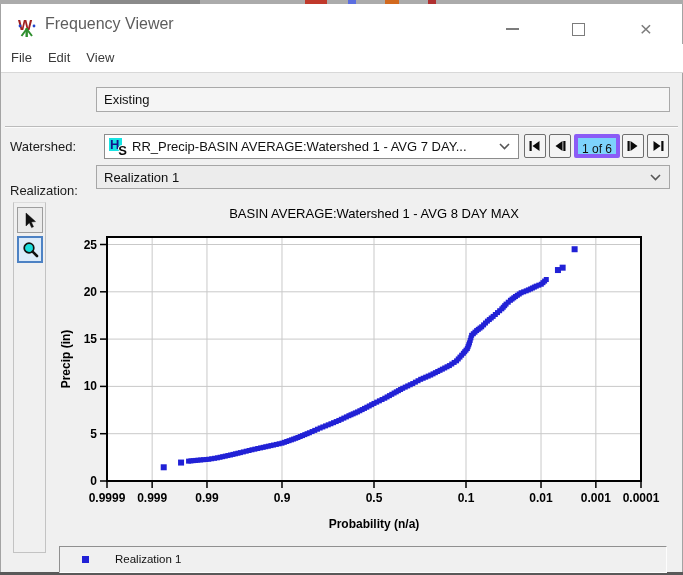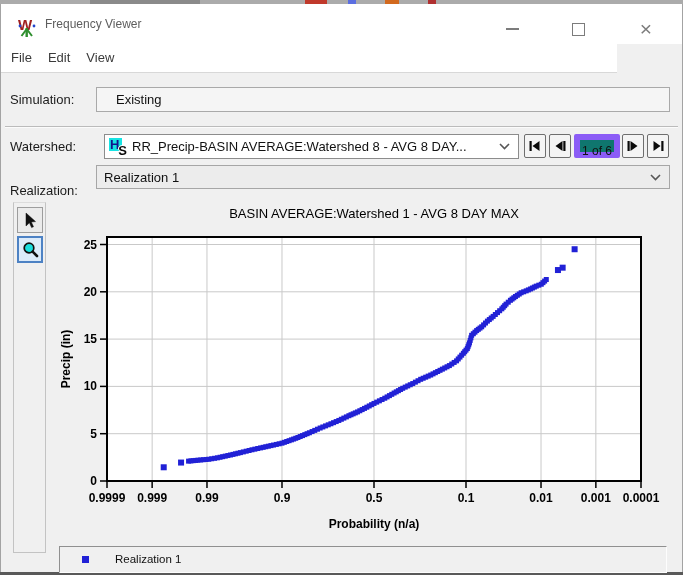--- a/index.html
+++ b/index.html
@@ -12,54 +12,54 @@
   .artifact{top:0;left:0;width:683px;height:4px;background:#ababab;}
   .speck{position:absolute;top:0;height:4px;}
 
   
   .win-border-l{top:4px;left:0;width:1px;height:571px;background:#a3a3a3;}
   .win-border-r{top:4px;left:682px;width:1px;height:571px;background:#a3a3a3;}
   .win-border-b{top:572px;left:0;width:683px;height:3px;background:#595959;}
 
   .titlebar{top:4px;left:1px;width:681px;height:40px;background:#ffffff;}
   .app-icon{left:15px;top:13px;width:22px;height:22px;}
-  .title-text{left:44px;top:0;height:40px;line-height:40px;font-size:12px;color:#5d5d5d;}
+  .title-text{left:44px;top:0;height:40px;line-height:40px;font-size:16px;color:#5d5d5d;}
   .win-btn{top:12px;width:40px;height:26px;display:flex;align-items:center;justify-content:center;cursor:default;}
   .btn-min{left:491px;}
   .btn-min .dash{width:13px;height:2px;background:#7c7c7c;}
   .btn-max{left:557px;}
   .btn-max .square{width:13px;height:13px;border:1.5px solid #7c7c7c;background:transparent;}
   .btn-close{left:625px;font-size:21px;color:#7c7c7c;font-weight:400;line-height:20px;}
 
-  .menubar{top:44px;left:1px;width:616px;height:29px;background:#ffffff;border-bottom:1px solid #d8d8d8;padding-left:25px;}
+  .menubar{top:44px;left:1px;width:683px;height:29px;background:#ffffff;border-bottom:1px solid #d8d8d8;padding-left:25px;}
   .menu-item{display:inline-block;height:28px;line-height:28px;padding:0 8px;font-size:13px;color:#3a3a3a;}
   .menubar .wrap{position:absolute;left:2px;top:0;}
 
   
   .label{font-size:13px;color:#1b1b1b;height:25px;line-height:25px;}
   .sim-field{left:96px;top:87px;width:574px;height:25px;background:#f5f5f5;border:1px solid #a9a9a9;
-             font-size:13px;color:#111;line-height:23px;padding-left:19px;}
+             font-size:13px;color:#111;line-height:23px;padding-left:7px;}
   .separator{top:126px;left:5px;width:673px;height:2px;border-top:1px solid #bbbbbb;border-bottom:1px solid #fbfbfb;}
 
   .combo{background:#fff;border:1px solid #8c8c8c;display:flex;align-items:center;}
   .combo .text{flex:1;font-size:13px;color:#111;white-space:nowrap;overflow:hidden;}
   .combo .chev{width:11px;margin-right:8px;flex:none;}
   .var-combo{left:104px;top:134px;width:415px;height:25px;}
   .real-combo{left:96px;top:165px;width:574px;height:24px;background:#ececec;border-color:#a6a6a6;}
   .real-combo .text{padding-left:7px;}
 
   .hs-icon{position:relative;width:18px;height:18px;margin:0 5px 0 4px;flex:none;}
   .hs-icon .cyan{position:absolute;left:0;top:0;width:13px;height:13px;background:#16e3e3;}
   .hs-icon .h{position:absolute;left:1px;top:-1px;font-size:13px;font-weight:bold;color:#14148c;}
   .hs-icon .s{position:absolute;right:0px;bottom:-2px;font-size:13px;font-weight:bold;color:#0a0a0a;
               text-shadow:-1px 0 #fff,1px 0 #fff,0 -1px #fff,0 1px #fff;}
 
   .pager-btn{top:134px;height:24px;background:#f4f4f4;border:1px solid #6e6e6e;border-radius:2px;
              display:flex;align-items:center;justify-content:center;}
-  .pager-pos{top:134px;height:24px;background:#0f766e;border:6px solid #8b5cf6;border-radius:2px;
+  .pager-pos{top:134px;height:24px;background:#7dd3fc;border:4px solid #8b5cf6;border-radius:2px;
              font-size:12px;color:#111;text-align:center;line-height:22px;}
 
   
   .toolstrip{left:13px;top:202px;width:33px;height:351px;background:#f0f0f0;
              border:1px solid #c3c3c3;border-top-color:#dcdcdc;}
   .tool-btn{position:absolute;left:3px;width:26px;height:26px;background:#ebebeb;border:1px solid #9d9d9d;
             display:flex;align-items:center;justify-content:center;}
   .tool-btn.selected{background:#dcebfa;border:2px solid #4d82c4;height:27px;}
 
   .chart-wrap{left:46px;top:200px;width:635px;height:345px;}
@@ -105,32 +105,31 @@
         <span>×</span>
       </div>
   </div>
 
   <div class="abs menubar">
     <div class="wrap">
       <span class="menu-item">File</span><span class="menu-item">Edit</span><span class="menu-item">View</span>
     </div>
   </div>
 
-  <div class="abs label" style="left:10px;top:87px;">Simulation:</div>
   <div class="abs sim-field">Existing</div>
   <div class="abs separator"></div>
 
   <div class="abs label" style="left:10px;top:134px;">Watershed:</div>
   <div class="abs combo var-combo">
     <span class="hs-icon">
       <span class="cyan"></span>
         <span class="h">H</span>
         <span class="s">S</span>
     </span>
-    <span class="text">RR_Precip-BASIN AVERAGE:Watershed 8 - AVG 8 DAY...</span>
+    <span class="text">RR_Precip-BASIN AVERAGE:Watershed 1 - AVG 7 DAY...</span>
     <svg class="chev" viewBox="0 0 11 7">
         <polyline points="1,1 5.5,5.5 10,1" fill="none" stroke="#565656" stroke-width="1.6"></polyline>
       </svg>
   </div>
 
   <div class="abs pager-btn" style="left:524px;width:22px;">
     <svg width="14" height="12" viewBox="0 0 14 12">
       <rect x="1.5" y="1" width="2.2" height="10" fill="#0a0a0a"></rect>
         <polygon points="11.5,1 11.5,11 4.5,6" fill="#0a0a0a"></polygon>
     </svg>

